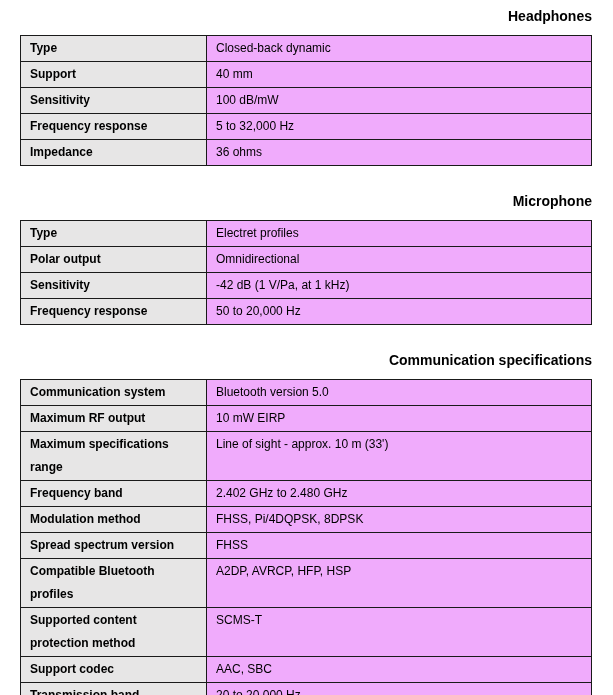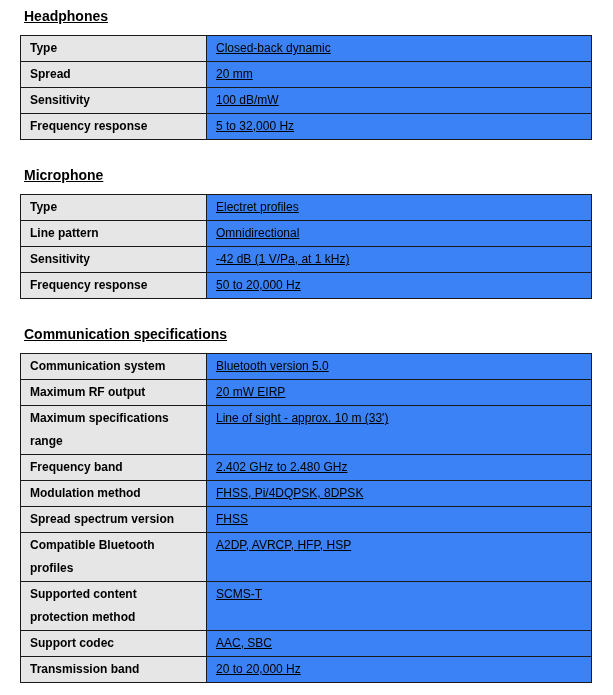--- a/index.html
+++ b/index.html
@@ -11,23 +11,23 @@
     width: 613px;
     min-height: 695px;
     box-sizing: border-box;
     padding: 8px 21px 4px 20px;
     font-family: "Liberation Sans", sans-serif;
     color: #000000;
   }
   .section-title {
     font-size: 14px;
     font-weight: bold;
-    text-decoration: underline;
-    margin: 0 0 10px 4px;
+    margin: 0 0 10px 20px;
     line-height: 17px;
+    text-align: right;
   }
   .spec-table {
     border-collapse: collapse;
     width: 572px;
     margin: 0 0 27px 0;
     font-size: 12px;
     table-layout: fixed;
   }
   .spec-table td {
     border: 1px solid #1a1a1a;
@@ -35,64 +35,67 @@
     line-height: 23px;
     vertical-align: top;
     word-wrap: break-word;
   }
   td.label-cell {
     width: 168px;
     background: #e7e6e6;
     font-weight: bold;
   }
   td.value-cell {
-    background: #3b82f6;
-    text-decoration: underline;
+    background: #f0abfc;
   }
   .section:last-child .spec-table {
     margin-bottom: 0;
   }
 </style>
 </head>
 <body>
 
 <div class="section">
   <h2 class="section-title">Headphones</h2>
   <table class="spec-table">
     <tbody>
       <tr>
         <td class="label-cell">Type</td>
         <td class="value-cell">Closed-back dynamic</td>
       </tr>
       <tr>
-        <td class="label-cell">Spread</td>
-        <td class="value-cell">20 mm</td>
+        <td class="label-cell">Support</td>
+        <td class="value-cell">40 mm</td>
       </tr>
       <tr>
         <td class="label-cell">Sensitivity</td>
         <td class="value-cell">100 dB/mW</td>
       </tr>
       <tr>
         <td class="label-cell">Frequency response</td>
         <td class="value-cell">5 to 32,000 Hz</td>
+      </tr>
+      <tr>
+        <td class="label-cell">Impedance</td>
+        <td class="value-cell">36 ohms</td>
       </tr>
     </tbody>
   </table>
 </div>
 
 <div class="section">
   <h2 class="section-title">Microphone</h2>
   <table class="spec-table">
     <tbody>
       <tr>
         <td class="label-cell">Type</td>
         <td class="value-cell">Electret profiles</td>
       </tr>
       <tr>
-        <td class="label-cell">Line pattern</td>
+        <td class="label-cell">Polar output</td>
         <td class="value-cell">Omnidirectional</td>
       </tr>
       <tr>
         <td class="label-cell">Sensitivity</td>
         <td class="value-cell">-42 dB (1 V/Pa, at 1 kHz)</td>
       </tr>
       <tr>
         <td class="label-cell">Frequency response</td>
         <td class="value-cell">50 to 20,000 Hz</td>
       </tr>
@@ -103,21 +106,21 @@
 <div class="section">
   <h2 class="section-title">Communication specifications</h2>
   <table class="spec-table">
     <tbody>
       <tr>
         <td class="label-cell">Communication system</td>
         <td class="value-cell">Bluetooth version 5.0</td>
       </tr>
       <tr>
         <td class="label-cell">Maximum RF output</td>
-        <td class="value-cell">20 mW EIRP</td>
+        <td class="value-cell">10 mW EIRP</td>
       </tr>
       <tr>
         <td class="label-cell">Maximum specifications range</td>
         <td class="value-cell">Line of sight - approx. 10 m (33')</td>
       </tr>
       <tr>
         <td class="label-cell">Frequency band</td>
         <td class="value-cell">2.402 GHz to 2.480 GHz</td>
       </tr>
       <tr>

